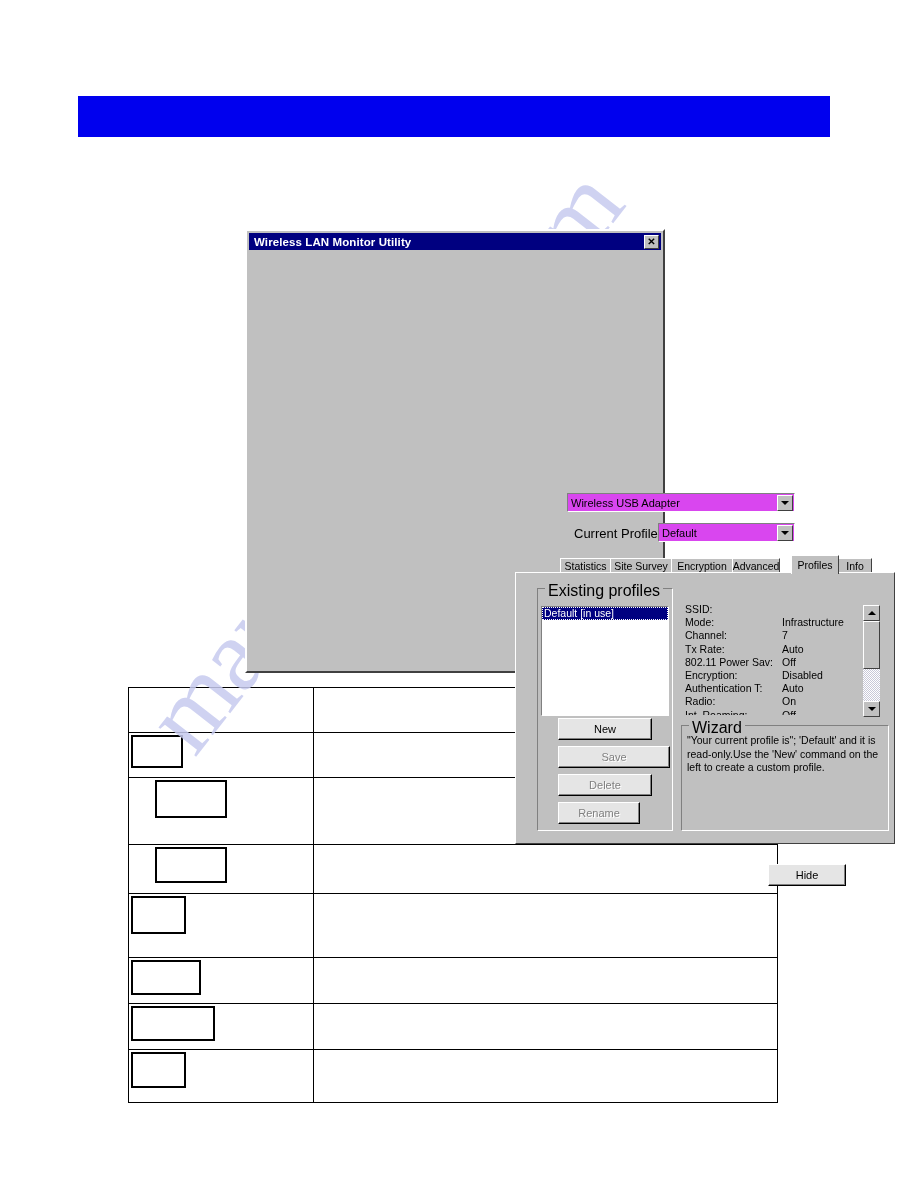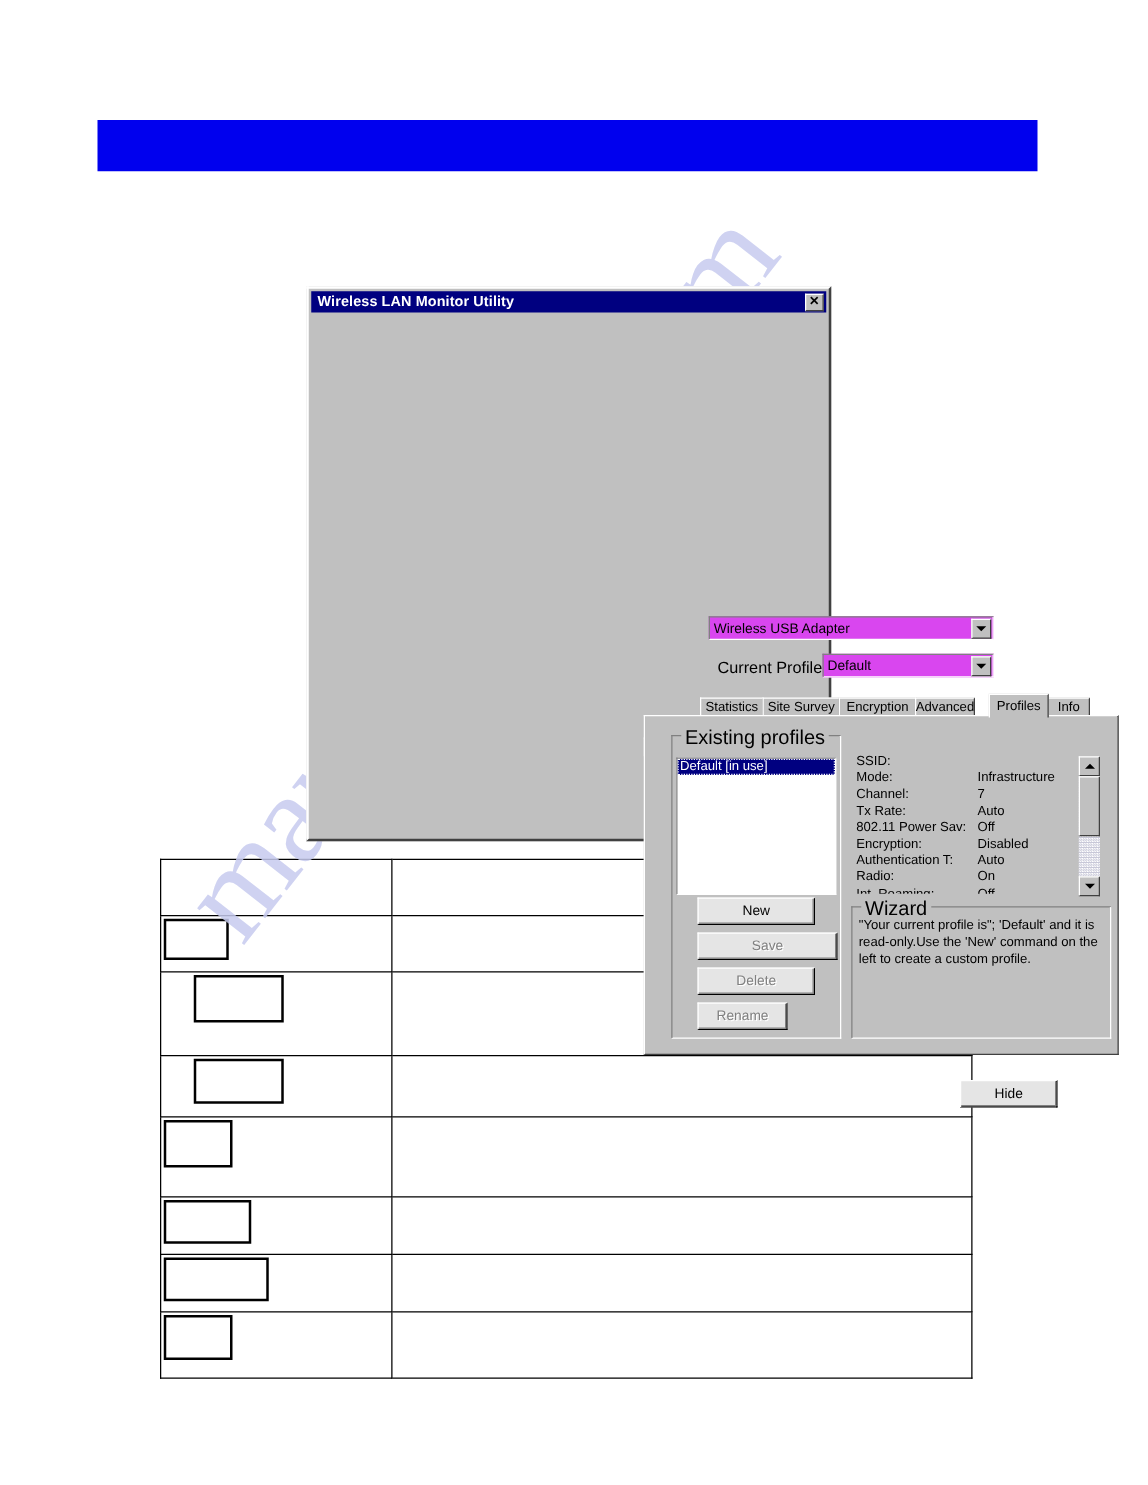--- a/index.html
+++ b/index.html
@@ -290,21 +290,21 @@
     border-bottom: 1px solid #808080;
     pointer-events: none;
   }
   .btn.disabled {
     color: #808080;
     text-shadow: 1px 1px 0 #ffffff;
   }
   #btn-new    { left: 311px; top: 487px; width: 94px; height: 22px; }
   #btn-save   { left: 311px; top: 515px; width: 112px; height: 22px; }
   #btn-delete { left: 311px; top: 543px; width: 94px; height: 22px; }
-  #btn-rename { left: 311px; top: 571px; width: 72px; height: 22px; }
+  #btn-rename { left: 311px; top: 571px; width: 82px; height: 22px; }
   #btn-hide   { left: 521px; top: 633px; width: 78px; height: 22px; }
 
   
   #preview-rows {
     position: absolute;
     left: 438px; top: 372px;
     width: 172px;
     height: 112px;
     overflow: hidden;
     font-size: 10.5px;

